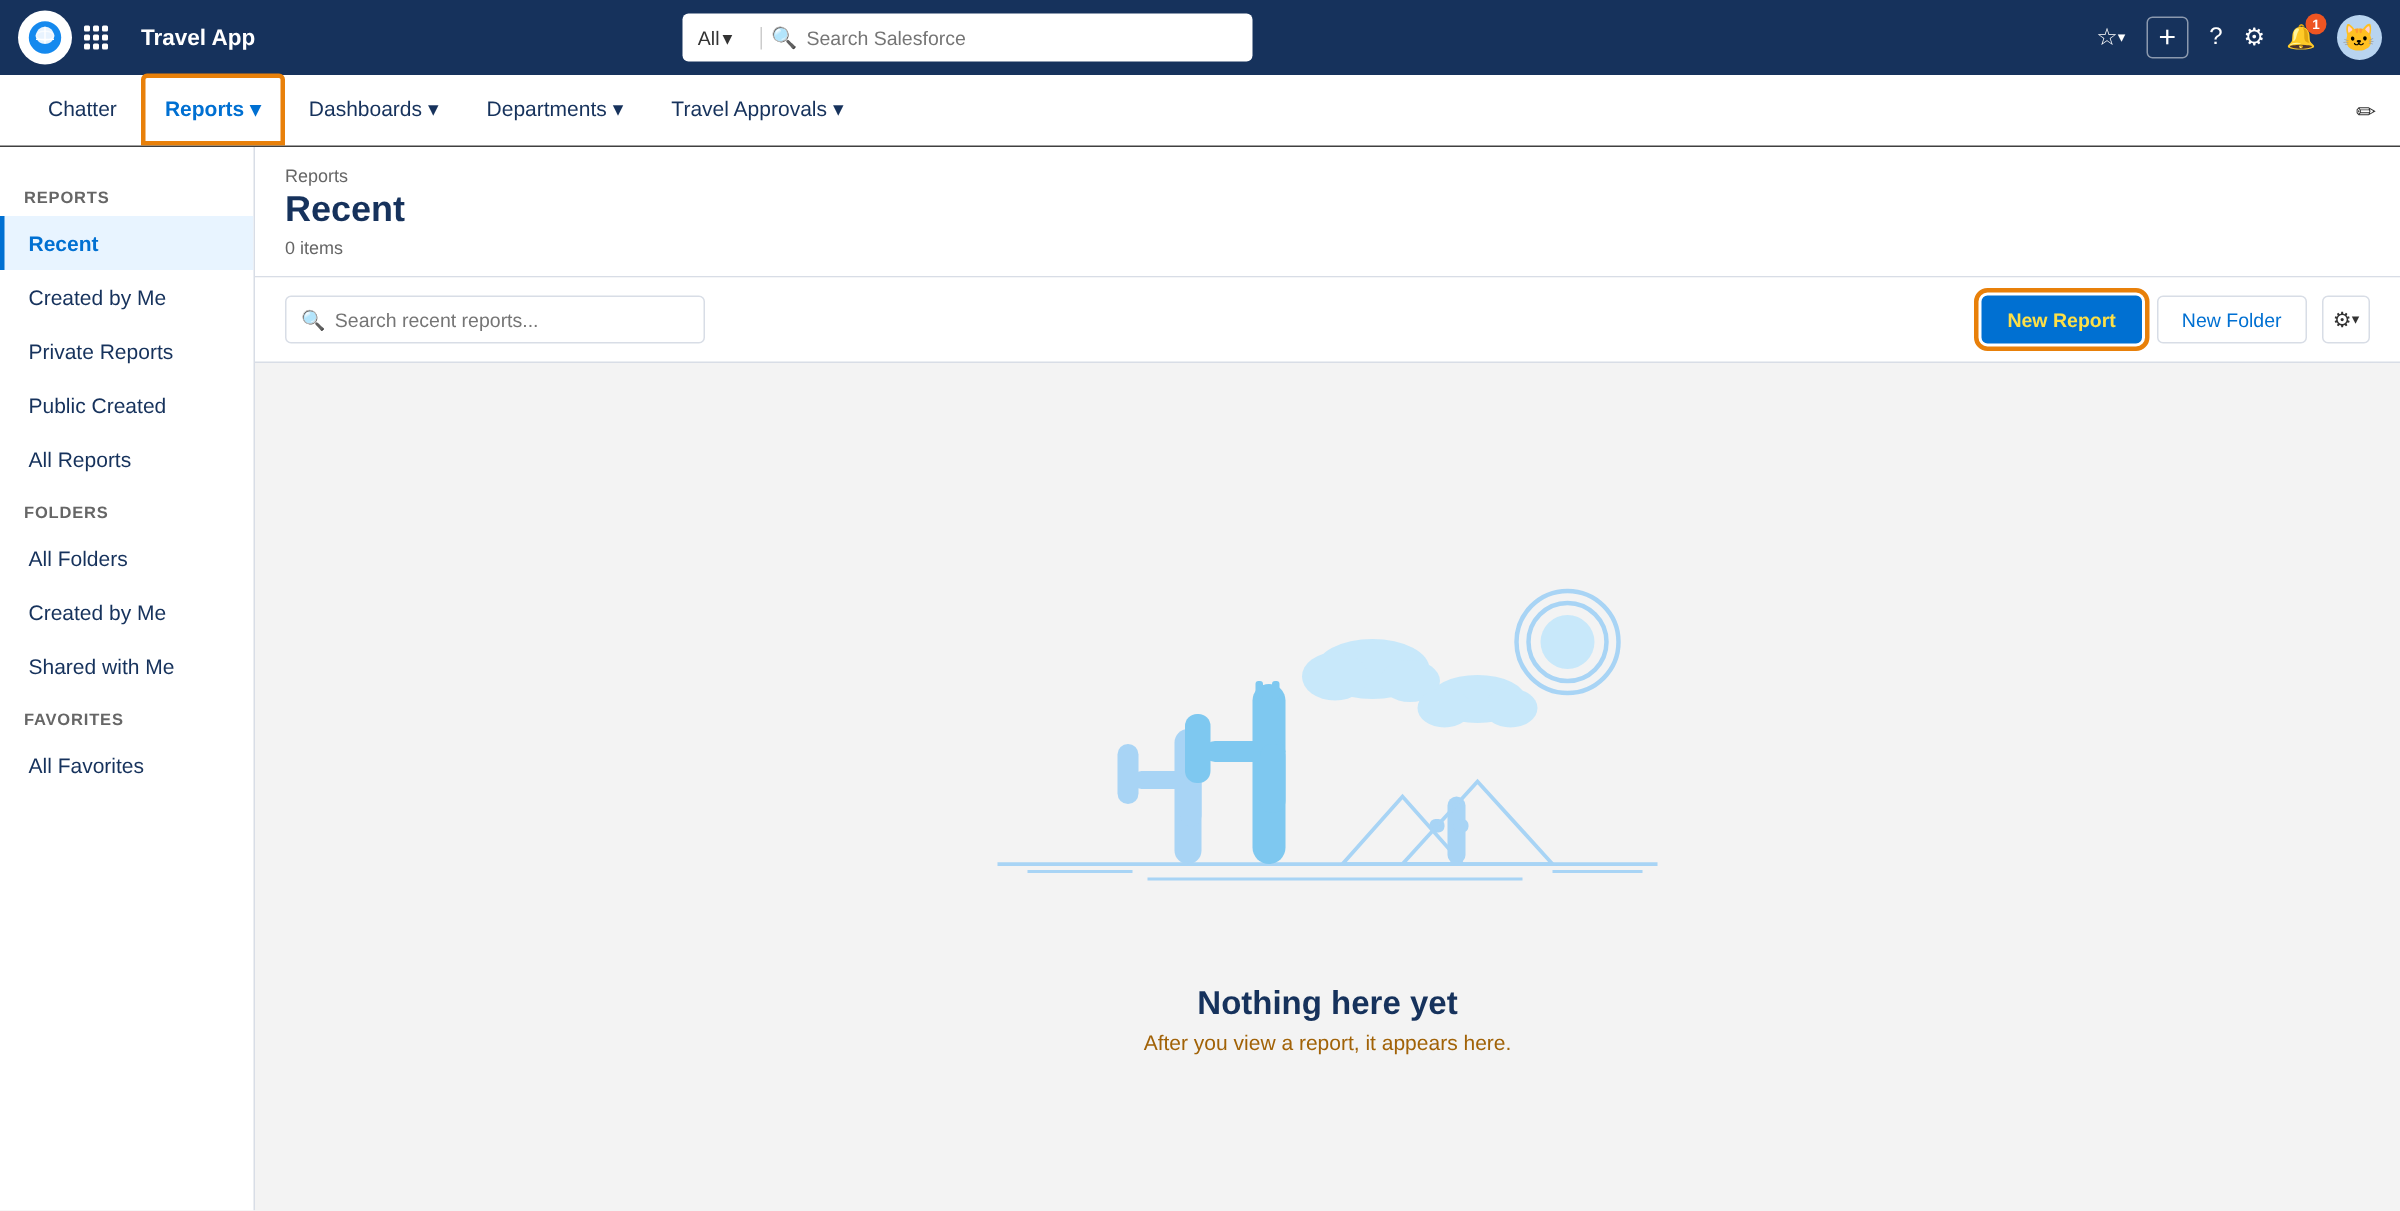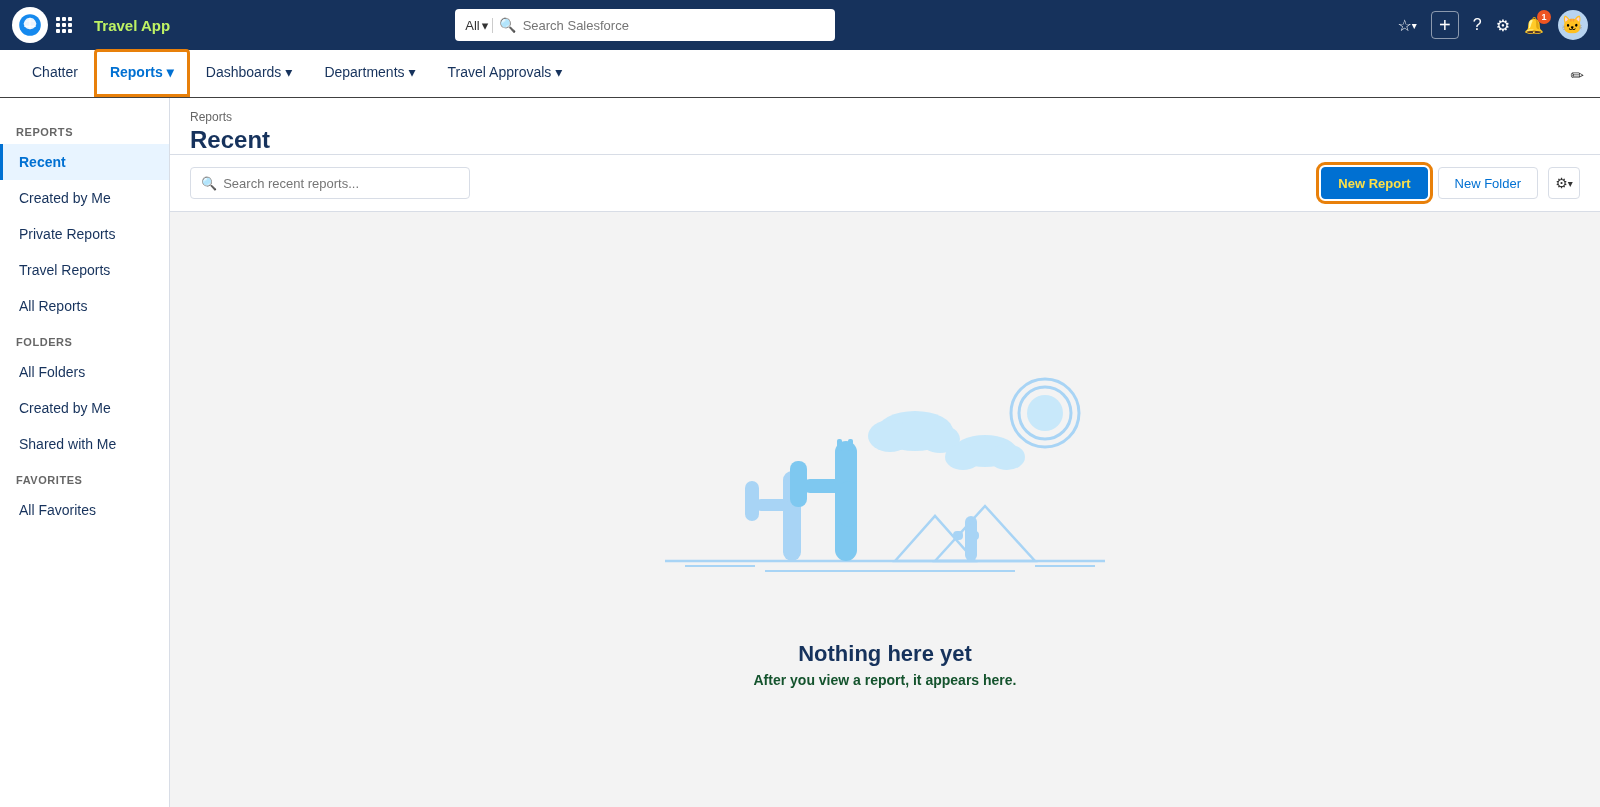--- a/index.html
+++ b/index.html
@@ -16,21 +16,21 @@
     }
     .top-nav-logo {
       width: 36px; height: 36px;
       background: #fff;
       border-radius: 50%;
       display: flex; align-items: center; justify-content: center;
       flex-shrink: 0;
     }
     .top-nav-logo svg { width: 24px; height: 24px; }
     .app-name {
-      color: #bef264;
+      color: #ffffff;
       font-weight: 700;
       font-size: 15px;
       margin-left: 6px;
       white-space: nowrap;
     }
 
     .search-bar {
       display: flex;
       align-items: center;
       background: #fff;
@@ -48,21 +48,21 @@
       font-size: 13px;
       width: 100%;
       background: transparent;
     }
     .search-scope {
       color: #333;
       font-size: 13px;
       display: flex;
       align-items: center;
       gap: 2px;
-      padding-right: 4px;
+      padding-right: 19px;
       border-right: 1px solid #ccc;
     }
 
     .nav-icons {
       display: flex;
       align-items: center;
       gap: 14px;
       margin-left: auto;
       color: #fff;
     }
@@ -281,22 +281,21 @@
       margin-bottom: 30px;
     }
     .empty-state-title {
       font-size: 22px;
       font-weight: 700;
       color: #16325c;
       margin-bottom: 5px;
     }
     .empty-state-subtitle {
       font-size: 14px;
-      color: #14532d;
-      font-weight: bold;
+      color: #a16207;
     }
   </style>
 </head>
 <body>
 
 <nav class="top-nav">
   <div class="top-nav-logo">
     <svg viewBox="0 0 40 40" xmlns="http://www.w3.org/2000/svg">
       <circle cx="20" cy="20" r="18" fill="#1589ee"></circle>
       <path d="M20 8 C14 8, 10 13, 10 18 C10 23, 14 27, 20 27 C26 27, 30 23, 30 18 C30 13, 26 8, 20 8Z" fill="#fff" opacity="0.9"></path>
@@ -376,21 +375,21 @@
     <div class="sidebar-item active">
       <span>Recent</span>
     </div>
     <div class="sidebar-item">
       <span>Created by Me</span>
     </div>
     <div class="sidebar-item">
       <span>Private Reports</span>
     </div>
     <div class="sidebar-item">
-      <span>Travel Reports</span>
+      <span>Public Created</span>
     </div>
     <div class="sidebar-item">
       <span>All Reports</span>
     </div>
 
     <div class="sidebar-section-label">FOLDERS</div>
     <div class="sidebar-item">
       <span>All Folders</span>
     </div>
     <div class="sidebar-item">
@@ -403,20 +402,21 @@
     <div class="sidebar-section-label">FAVORITES</div>
     <div class="sidebar-item">
       <span>All Favorites</span>
     </div>
   </aside>
 
   <main class="main">
     <div class="main-header">
       <div class="breadcrumb">Reports</div>
       <div class="page-title">Recent</div>
+      <div class="items-count">0 items</div>
     </div>
 
     <div class="main-toolbar">
       <div class="search-reports">
         <span style="color:#888; font-size:13px;">🔍</span>
         <input type="text" placeholder="Search recent reports..." style="">
       </div>
       <div class="toolbar-spacer"></div>
       <button class="btn btn-primary">New Report</button>
       <button class="btn">New Folder</button>

